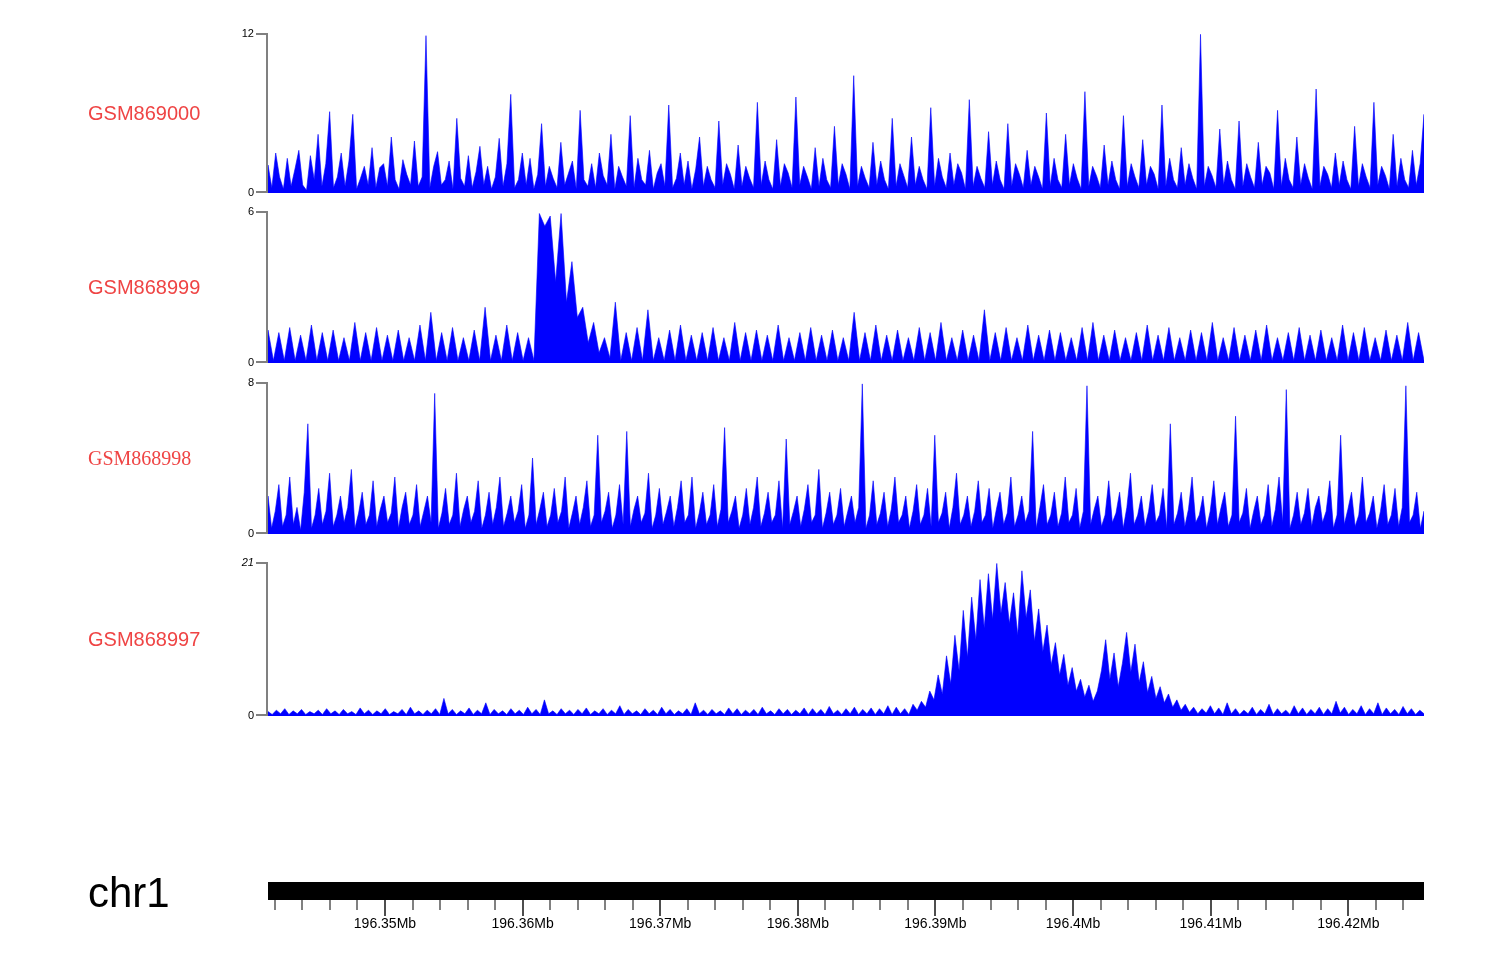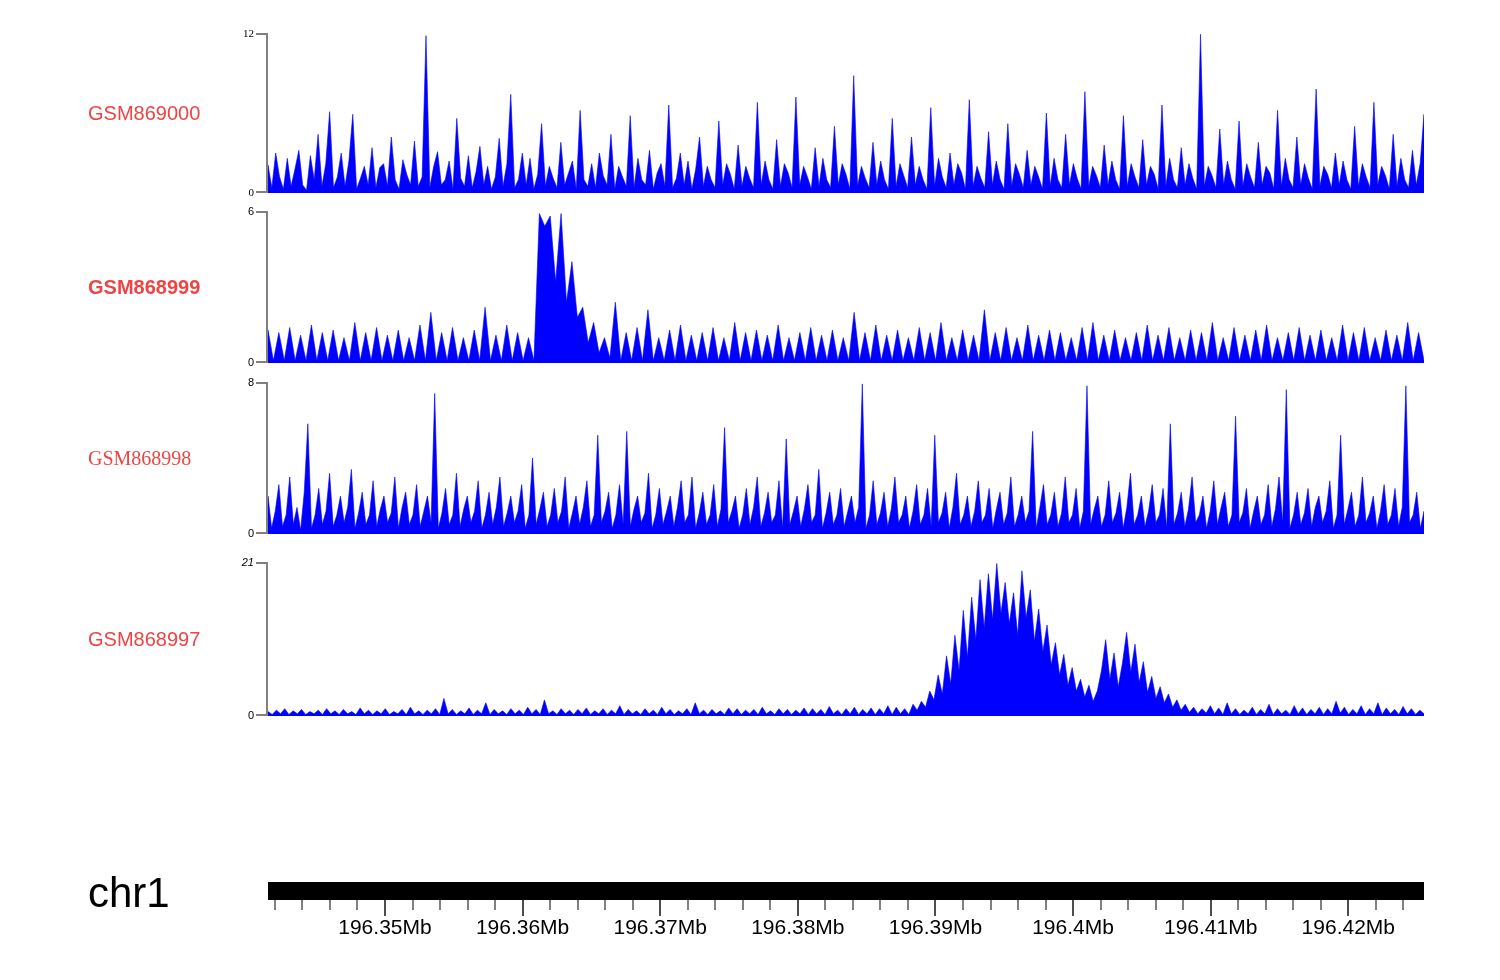--- a/index.html
+++ b/index.html
@@ -111,50 +111,50 @@
   .ax-tick.major {
     background: #4d4d4d;
     height: 16px;
   }
   .ax-tick.minor {
     height: 10px;
   }
   .ax-label {
     position: absolute;
     top: 54px;
-    font-size: 21px;
+    font-size: 14px;
     color: #000000;
     line-height: 1;
     white-space: nowrap;
     transform: translateX(-50%);
   }
 </style>
 </head>
 <body>
 
 <div id="browser">
 
   <div class="track" id="track-0" style="top: 33px; height: 160px;">
     <div class="track-label" style="top: 70px;">GSM869000</div>
-    <div class="axis-wrap" style="height: 160px; font-family: Liberation Serif, serif;">
+    <div class="axis-wrap" style="height: 160px;">
       <div class="axis-max" style="top: -5px;">12</div>
       <div class="axis-min" style="top: 154px;">0</div>
       <div class="axis-line" style="top: 0px; height: 160px;"></div>
       <div class="axis-tick" style="top: 0px;"></div>
       <div class="axis-tick" style="top: 158px;"></div>
     </div>
     <div class="plot" style="top: 0px; height: 160px;">
       <svg preserveAspectRatio="none" viewBox="0 0 1000 1000">
           <path d="M 0 1000 L 0.00 825.00 L 3.33 966.67 L 6.67 750.00 L 10.00 900.00 L 13.33 975.00 L 16.67 783.33 L 20.00 958.33 L 23.33 850.00 L 26.67 733.33 L 30.00 950.00 L 33.33 983.33 L 36.67 766.67 L 40.00 916.67 L 43.33 633.33 L 46.67 958.33 L 50.00 816.67 L 53.33 491.67 L 56.67 966.67 L 60.00 900.00 L 63.33 750.00 L 66.67 958.33 L 70.00 800.00 L 73.33 508.33 L 76.67 975.00 L 80.00 908.33 L 83.33 833.33 L 86.67 950.00 L 90.00 716.67 L 93.33 966.67 L 96.67 841.67 L 100.00 816.67 L 103.33 958.33 L 106.67 650.00 L 110.00 916.67 L 113.33 975.00 L 116.67 791.67 L 120.00 883.33 L 123.33 950.00 L 126.67 675.00 L 130.00 958.33 L 133.33 900.00 L 136.67 16.67 L 140.00 966.67 L 143.33 833.33 L 146.67 741.67 L 150.00 950.00 L 153.33 916.67 L 156.67 800.00 L 160.00 975.00 L 163.33 533.33 L 166.67 908.33 L 170.00 958.33 L 173.33 766.67 L 176.67 966.67 L 180.00 866.67 L 183.33 708.33 L 186.67 950.00 L 190.00 833.33 L 193.33 975.00 L 196.67 900.00 L 200.00 658.33 L 203.33 958.33 L 206.67 816.67 L 210.00 383.33 L 213.33 966.67 L 216.67 916.67 L 220.00 750.00 L 223.33 950.00 L 226.67 783.33 L 230.00 975.00 L 233.33 883.33 L 236.67 566.67 L 240.00 958.33 L 243.33 833.33 L 246.67 908.33 L 250.00 966.67 L 253.33 683.33 L 256.67 950.00 L 260.00 875.00 L 263.33 800.00 L 266.67 975.00 L 270.00 483.33 L 273.33 916.67 L 276.67 958.33 L 280.00 816.67 L 283.33 966.67 L 286.67 750.00 L 290.00 891.67 L 293.33 950.00 L 296.67 633.33 L 300.00 975.00 L 303.33 833.33 L 306.67 900.00 L 310.00 958.33 L 313.33 516.67 L 316.67 966.67 L 320.00 783.33 L 323.33 916.67 L 326.67 950.00 L 330.00 733.33 L 333.33 975.00 L 336.67 875.00 L 340.00 816.67 L 343.33 958.33 L 346.67 450.00 L 350.00 966.67 L 353.33 908.33 L 356.67 750.00 L 360.00 950.00 L 363.33 800.00 L 366.67 975.00 L 370.00 850.00 L 373.33 650.00 L 376.67 958.33 L 380.00 833.33 L 383.33 916.67 L 386.67 966.67 L 390.00 550.00 L 393.33 950.00 L 396.67 816.67 L 400.00 883.33 L 403.33 975.00 L 406.67 700.00 L 410.00 958.33 L 413.33 833.33 L 416.67 908.33 L 420.00 966.67 L 423.33 433.33 L 426.67 950.00 L 430.00 800.00 L 433.33 916.67 L 436.67 975.00 L 440.00 666.67 L 443.33 958.33 L 446.67 816.67 L 450.00 875.00 L 453.33 966.67 L 456.67 400.00 L 460.00 950.00 L 463.33 833.33 L 466.67 900.00 L 470.00 975.00 L 473.33 716.67 L 476.67 958.33 L 480.00 783.33 L 483.33 916.67 L 486.67 966.67 L 490.00 583.33 L 493.33 950.00 L 496.67 816.67 L 500.00 883.33 L 503.33 975.00 L 506.67 266.67 L 510.00 958.33 L 513.33 833.33 L 516.67 908.33 L 520.00 966.67 L 523.33 683.33 L 526.67 950.00 L 530.00 800.00 L 533.33 916.67 L 536.67 975.00 L 540.00 533.33 L 543.33 958.33 L 546.67 816.67 L 550.00 891.67 L 553.33 966.67 L 556.67 650.00 L 560.00 950.00 L 563.33 833.33 L 566.67 916.67 L 570.00 975.00 L 573.33 466.67 L 576.67 958.33 L 580.00 783.33 L 583.33 900.00 L 586.67 966.67 L 590.00 750.00 L 593.33 950.00 L 596.67 816.67 L 600.00 875.00 L 603.33 975.00 L 606.67 416.67 L 610.00 958.33 L 613.33 833.33 L 616.67 908.33 L 620.00 966.67 L 623.33 616.67 L 626.67 950.00 L 630.00 800.00 L 633.33 916.67 L 636.67 975.00 L 640.00 566.67 L 643.33 958.33 L 646.67 816.67 L 650.00 883.33 L 653.33 966.67 L 656.67 733.33 L 660.00 950.00 L 663.33 833.33 L 666.67 900.00 L 670.00 975.00 L 673.33 500.00 L 676.67 958.33 L 680.00 783.33 L 683.33 916.67 L 686.67 966.67 L 690.00 633.33 L 693.33 950.00 L 696.67 816.67 L 700.00 908.33 L 703.33 975.00 L 706.67 366.67 L 710.00 958.33 L 713.33 833.33 L 716.67 891.67 L 720.00 966.67 L 723.33 700.00 L 726.67 950.00 L 730.00 800.00 L 733.33 916.67 L 736.67 975.00 L 740.00 516.67 L 743.33 958.33 L 746.67 816.67 L 750.00 900.00 L 753.33 966.67 L 756.67 666.67 L 760.00 950.00 L 763.33 833.33 L 766.67 883.33 L 770.00 975.00 L 773.33 450.00 L 776.67 958.33 L 780.00 783.33 L 783.33 916.67 L 786.67 966.67 L 790.00 716.67 L 793.33 950.00 L 796.67 816.67 L 800.00 908.33 L 803.33 975.00 L 806.67 8.33 L 810.00 958.33 L 813.33 833.33 L 816.67 891.67 L 820.00 966.67 L 823.33 600.00 L 826.67 950.00 L 830.00 800.00 L 833.33 916.67 L 836.67 975.00 L 840.00 550.00 L 843.33 958.33 L 846.67 816.67 L 850.00 900.00 L 853.33 966.67 L 856.67 683.33 L 860.00 950.00 L 863.33 833.33 L 866.67 875.00 L 870.00 975.00 L 873.33 483.33 L 876.67 958.33 L 880.00 783.33 L 883.33 916.67 L 886.67 966.67 L 890.00 650.00 L 893.33 950.00 L 896.67 816.67 L 900.00 908.33 L 903.33 975.00 L 906.67 350.00 L 910.00 958.33 L 913.33 833.33 L 916.67 883.33 L 920.00 966.67 L 923.33 750.00 L 926.67 950.00 L 930.00 800.00 L 933.33 916.67 L 936.67 975.00 L 940.00 583.33 L 943.33 958.33 L 946.67 816.67 L 950.00 900.00 L 953.33 966.67 L 956.67 433.33 L 960.00 950.00 L 963.33 833.33 L 966.67 891.67 L 970.00 975.00 L 973.33 633.33 L 976.67 958.33 L 980.00 783.33 L 983.33 916.67 L 986.67 966.67 L 990.00 733.33 L 993.33 950.00 L 996.67 816.67 L 1000.00 508.33 L 1000 1000 Z" fill="#0000ff" stroke="#0000ff" stroke-width="0.6" vector-effect="non-scaling-stroke"></path>
         </svg>
     </div>
   </div>
 
   <div class="track" id="track-1" style="top: 211px; height: 152px;">
-    <div class="track-label" style="top: 66px; font-weight: bold;">GSM868999</div>
+    <div class="track-label" style="top: 66px;">GSM868999</div>
     <div class="axis-wrap" style="height: 152px;">
       <div class="axis-max" style="top: -5px;">6</div>
       <div class="axis-min" style="top: 146px;">0</div>
       <div class="axis-line" style="top: 0px; height: 152px;"></div>
       <div class="axis-tick" style="top: 0px;"></div>
       <div class="axis-tick" style="top: 150px;"></div>
     </div>
     <div class="plot" style="top: 0px; height: 152px;">
       <svg preserveAspectRatio="none" viewBox="0 0 1000 1000">
           <path d="M 0 1000 L 0.00 783.33 L 4.69 983.33 L 9.39 800.00 L 14.08 983.33 L 18.78 766.67 L 23.47 983.33 L 28.17 816.67 L 32.86 983.33 L 37.56 750.00 L 42.25 983.33 L 46.95 800.00 L 51.64 983.33 L 56.34 783.33 L 61.03 983.33 L 65.73 833.33 L 70.42 983.33 L 75.12 733.33 L 79.81 983.33 L 84.51 800.00 L 89.20 983.33 L 93.90 766.67 L 98.59 983.33 L 103.29 816.67 L 107.98 983.33 L 112.68 783.33 L 117.37 983.33 L 122.07 833.33 L 126.76 983.33 L 131.46 750.00 L 136.15 983.33 L 140.85 666.67 L 145.54 983.33 L 150.23 800.00 L 154.93 983.33 L 159.62 766.67 L 164.32 983.33 L 169.01 833.33 L 173.71 983.33 L 178.40 783.33 L 183.10 983.33 L 187.79 633.33 L 192.49 983.33 L 197.18 816.67 L 201.88 983.33 L 206.57 750.00 L 211.27 983.33 L 215.96 800.00 L 220.66 983.33 L 225.35 833.33 L 230.05 983.33 L 234.74 16.67 L 239.44 100.00 L 244.13 33.33 L 248.83 466.67 L 253.52 16.67 L 258.22 600.00 L 262.91 333.33 L 267.61 700.00 L 272.30 633.33 L 277.00 866.67 L 281.69 733.33 L 286.38 933.33 L 291.08 833.33 L 295.77 966.67 L 300.47 600.00 L 305.16 983.33 L 309.86 800.00 L 314.55 983.33 L 319.25 766.67 L 323.94 983.33 L 328.64 650.00 L 333.33 983.33 L 338.03 833.33 L 342.72 983.33 L 347.42 783.33 L 352.11 983.33 L 356.81 750.00 L 361.50 983.33 L 366.20 816.67 L 370.89 983.33 L 375.59 800.00 L 380.28 983.33 L 384.98 766.67 L 389.67 983.33 L 394.37 833.33 L 399.06 983.33 L 403.76 733.33 L 408.45 983.33 L 413.15 800.00 L 417.84 983.33 L 422.54 783.33 L 427.23 983.33 L 431.92 816.67 L 436.62 983.33 L 441.31 750.00 L 446.01 983.33 L 450.70 833.33 L 455.40 983.33 L 460.09 800.00 L 464.79 983.33 L 469.48 766.67 L 474.18 983.33 L 478.87 816.67 L 483.57 983.33 L 488.26 783.33 L 492.96 983.33 L 497.65 833.33 L 502.35 983.33 L 507.04 666.67 L 511.74 983.33 L 516.43 800.00 L 521.13 983.33 L 525.82 750.00 L 530.52 983.33 L 535.21 816.67 L 539.91 983.33 L 544.60 783.33 L 549.30 983.33 L 553.99 833.33 L 558.69 983.33 L 563.38 766.67 L 568.08 983.33 L 572.77 800.00 L 577.46 983.33 L 582.16 733.33 L 586.85 983.33 L 591.55 833.33 L 596.24 983.33 L 600.94 783.33 L 605.63 983.33 L 610.33 816.67 L 615.02 983.33 L 619.72 650.00 L 624.41 983.33 L 629.11 800.00 L 633.80 983.33 L 638.50 766.67 L 643.19 983.33 L 647.89 833.33 L 652.58 983.33 L 657.28 750.00 L 661.97 983.33 L 666.67 816.67 L 671.36 983.33 L 676.06 783.33 L 680.75 983.33 L 685.45 800.00 L 690.14 983.33 L 694.84 833.33 L 699.53 983.33 L 704.23 766.67 L 708.92 983.33 L 713.62 733.33 L 718.31 983.33 L 723.00 816.67 L 727.70 983.33 L 732.39 783.33 L 737.09 983.33 L 741.78 833.33 L 746.48 983.33 L 751.17 800.00 L 755.87 983.33 L 760.56 750.00 L 765.26 983.33 L 769.95 816.67 L 774.65 983.33 L 779.34 766.67 L 784.04 983.33 L 788.73 833.33 L 793.43 983.33 L 798.12 783.33 L 802.82 983.33 L 807.51 800.00 L 812.21 983.33 L 816.90 733.33 L 821.60 983.33 L 826.29 833.33 L 830.99 983.33 L 835.68 766.67 L 840.38 983.33 L 845.07 816.67 L 849.77 983.33 L 854.46 783.33 L 859.15 983.33 L 863.85 750.00 L 868.54 983.33 L 873.24 833.33 L 877.93 983.33 L 882.63 800.00 L 887.32 983.33 L 892.02 766.67 L 896.71 983.33 L 901.41 816.67 L 906.10 983.33 L 910.80 783.33 L 915.49 983.33 L 920.19 833.33 L 924.88 983.33 L 929.58 750.00 L 934.27 983.33 L 938.97 800.00 L 943.66 983.33 L 948.36 766.67 L 953.05 983.33 L 957.75 833.33 L 962.44 983.33 L 967.14 783.33 L 971.83 983.33 L 976.53 816.67 L 981.22 983.33 L 985.92 733.33 L 990.61 983.33 L 995.31 800.00 L 1000.00 983.33 L 1000 1000 Z" fill="#0000ff" stroke="#0000ff" stroke-width="0.6" vector-effect="non-scaling-stroke"></path>

